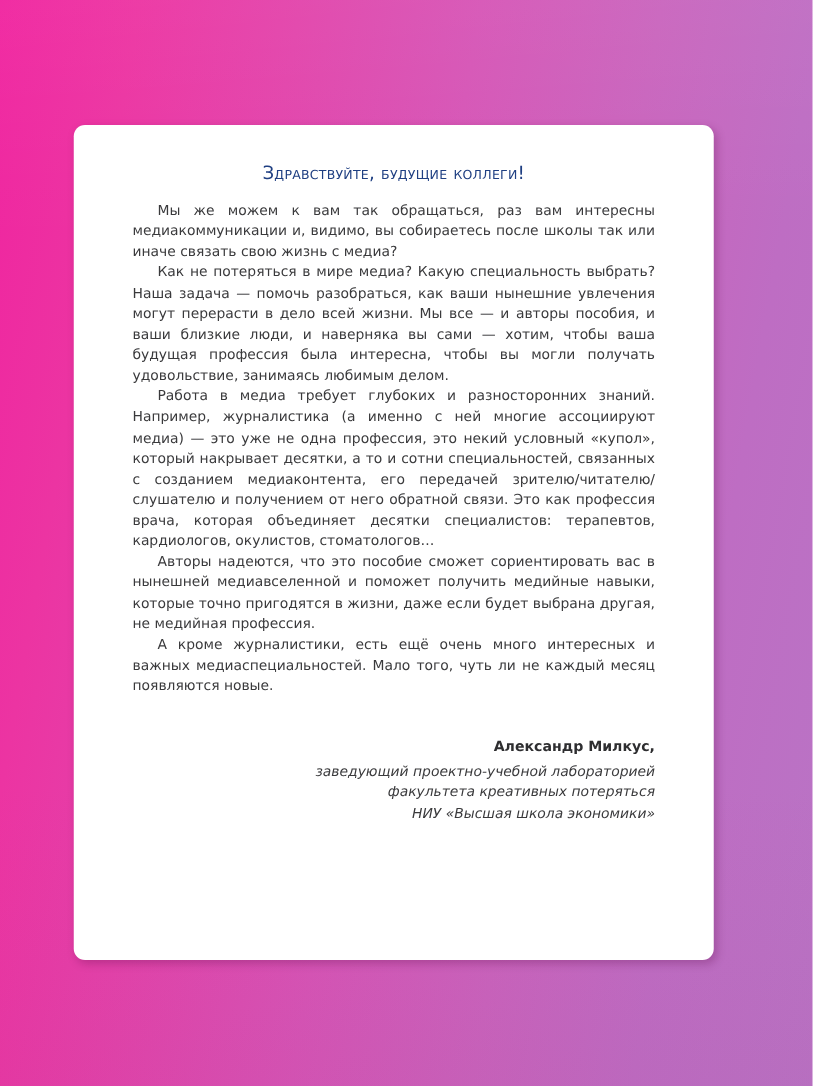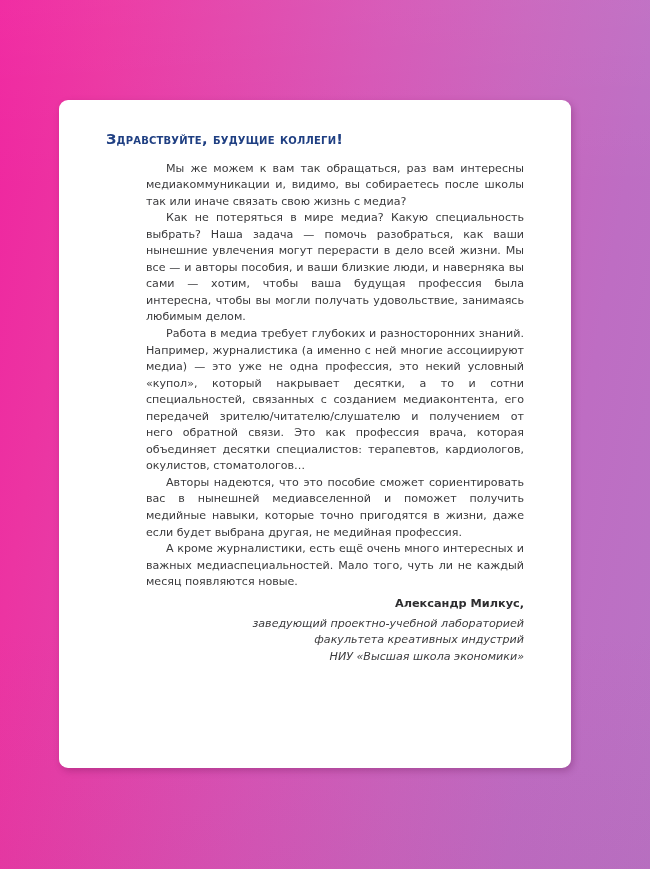--- a/index.html
+++ b/index.html
@@ -50,46 +50,46 @@
     border-radius: 9px;
     box-shadow: 2px 3px 7px rgba(90, 10, 70, 0.28);
     box-sizing: border-box;
     padding: 24px 47px 0 47px;
     z-index: 2;
   }
 
   .card-title {
     color: #1F3F82;
     font-family: "DejaVu Sans", sans-serif;
-    font-weight: bold;
+    font-weight: normal;
     font-size: 14.6px;
     letter-spacing: 0.2px;
+    text-align: center;
     font-variant: small-caps;
     margin: 6px 0 13px 0;
     line-height: 1.2;
     white-space: nowrap;
   }
 
   .body-copy {
     color: #3A3A3C;
     font-family: "DejaVu Sans", sans-serif;
     font-size: 11.1px;
     line-height: 16.55px;
     text-align: justify;
     text-justify: inter-word;
-    margin-left: 40px;
   }
 
   .body-copy p {
     margin: 0;
     text-indent: 20px;
   }
 
   .signature {
-    margin-top: 4px;
+    margin-top: 31px;
     text-align: right;
     color: #2E2E30;
     font-family: "DejaVu Sans", sans-serif;
   }
 
   .sig-name {
     font-size: 11.3px;
     font-weight: bold;
     line-height: 17px;
     margin-bottom: 4px;
@@ -115,19 +115,19 @@
       <p>Мы же можем к вам так обращаться, раз вам интересны медиакоммуникации и, видимо, вы собираетесь после школы так или иначе связать свою жизнь с медиа?</p>
       <p>Как не потеряться в мире медиа? Какую специальность выбрать? Наша задача — помочь разобраться, как ваши нынешние увлечения могут перерасти в дело всей жизни. Мы все — и авторы пособия, и ваши близкие люди, и наверняка вы сами — хотим, чтобы ваша будущая профессия была интересна, чтобы вы могли получать удовольствие, занимаясь любимым делом.</p>
       <p>Работа в медиа требует глубоких и разносторонних знаний. Например, журналистика (а именно с ней многие ассоциируют медиа) — это уже не одна профессия, это некий условный «купол», который накрывает десятки, а то и сотни специальностей, связанных с созданием медиаконтента, его передачей зрителю/читателю/слушателю и получением от него обратной связи. Это как профессия врача, которая объединяет десятки специалистов: терапевтов, кардиологов, окулистов, стоматологов…</p>
       <p>Авторы надеются, что это пособие сможет сориентировать вас в нынешней медиавселенной и поможет получить медийные навыки, которые точно пригодятся в жизни, даже если будет выбрана другая, не медийная профессия.</p>
       <p>А кроме журналистики, есть ещё очень много интересных и важных медиаспециальностей. Мало того, чуть ли не каждый месяц появляются новые.</p>
     </div>
 
     <div class="signature">
       <div class="sig-name">Александр Милкус,</div>
       <div class="sig-line">заведующий проектно-учебной лабораторией</div>
-      <div class="sig-line">факультета креативных индустрий</div>
+      <div class="sig-line">факультета креативных потеряться</div>
       <div class="sig-line">НИУ «Высшая школа экономики»</div>
     </div>
 
   </div>
 
 </div>
 
 </body></html>

